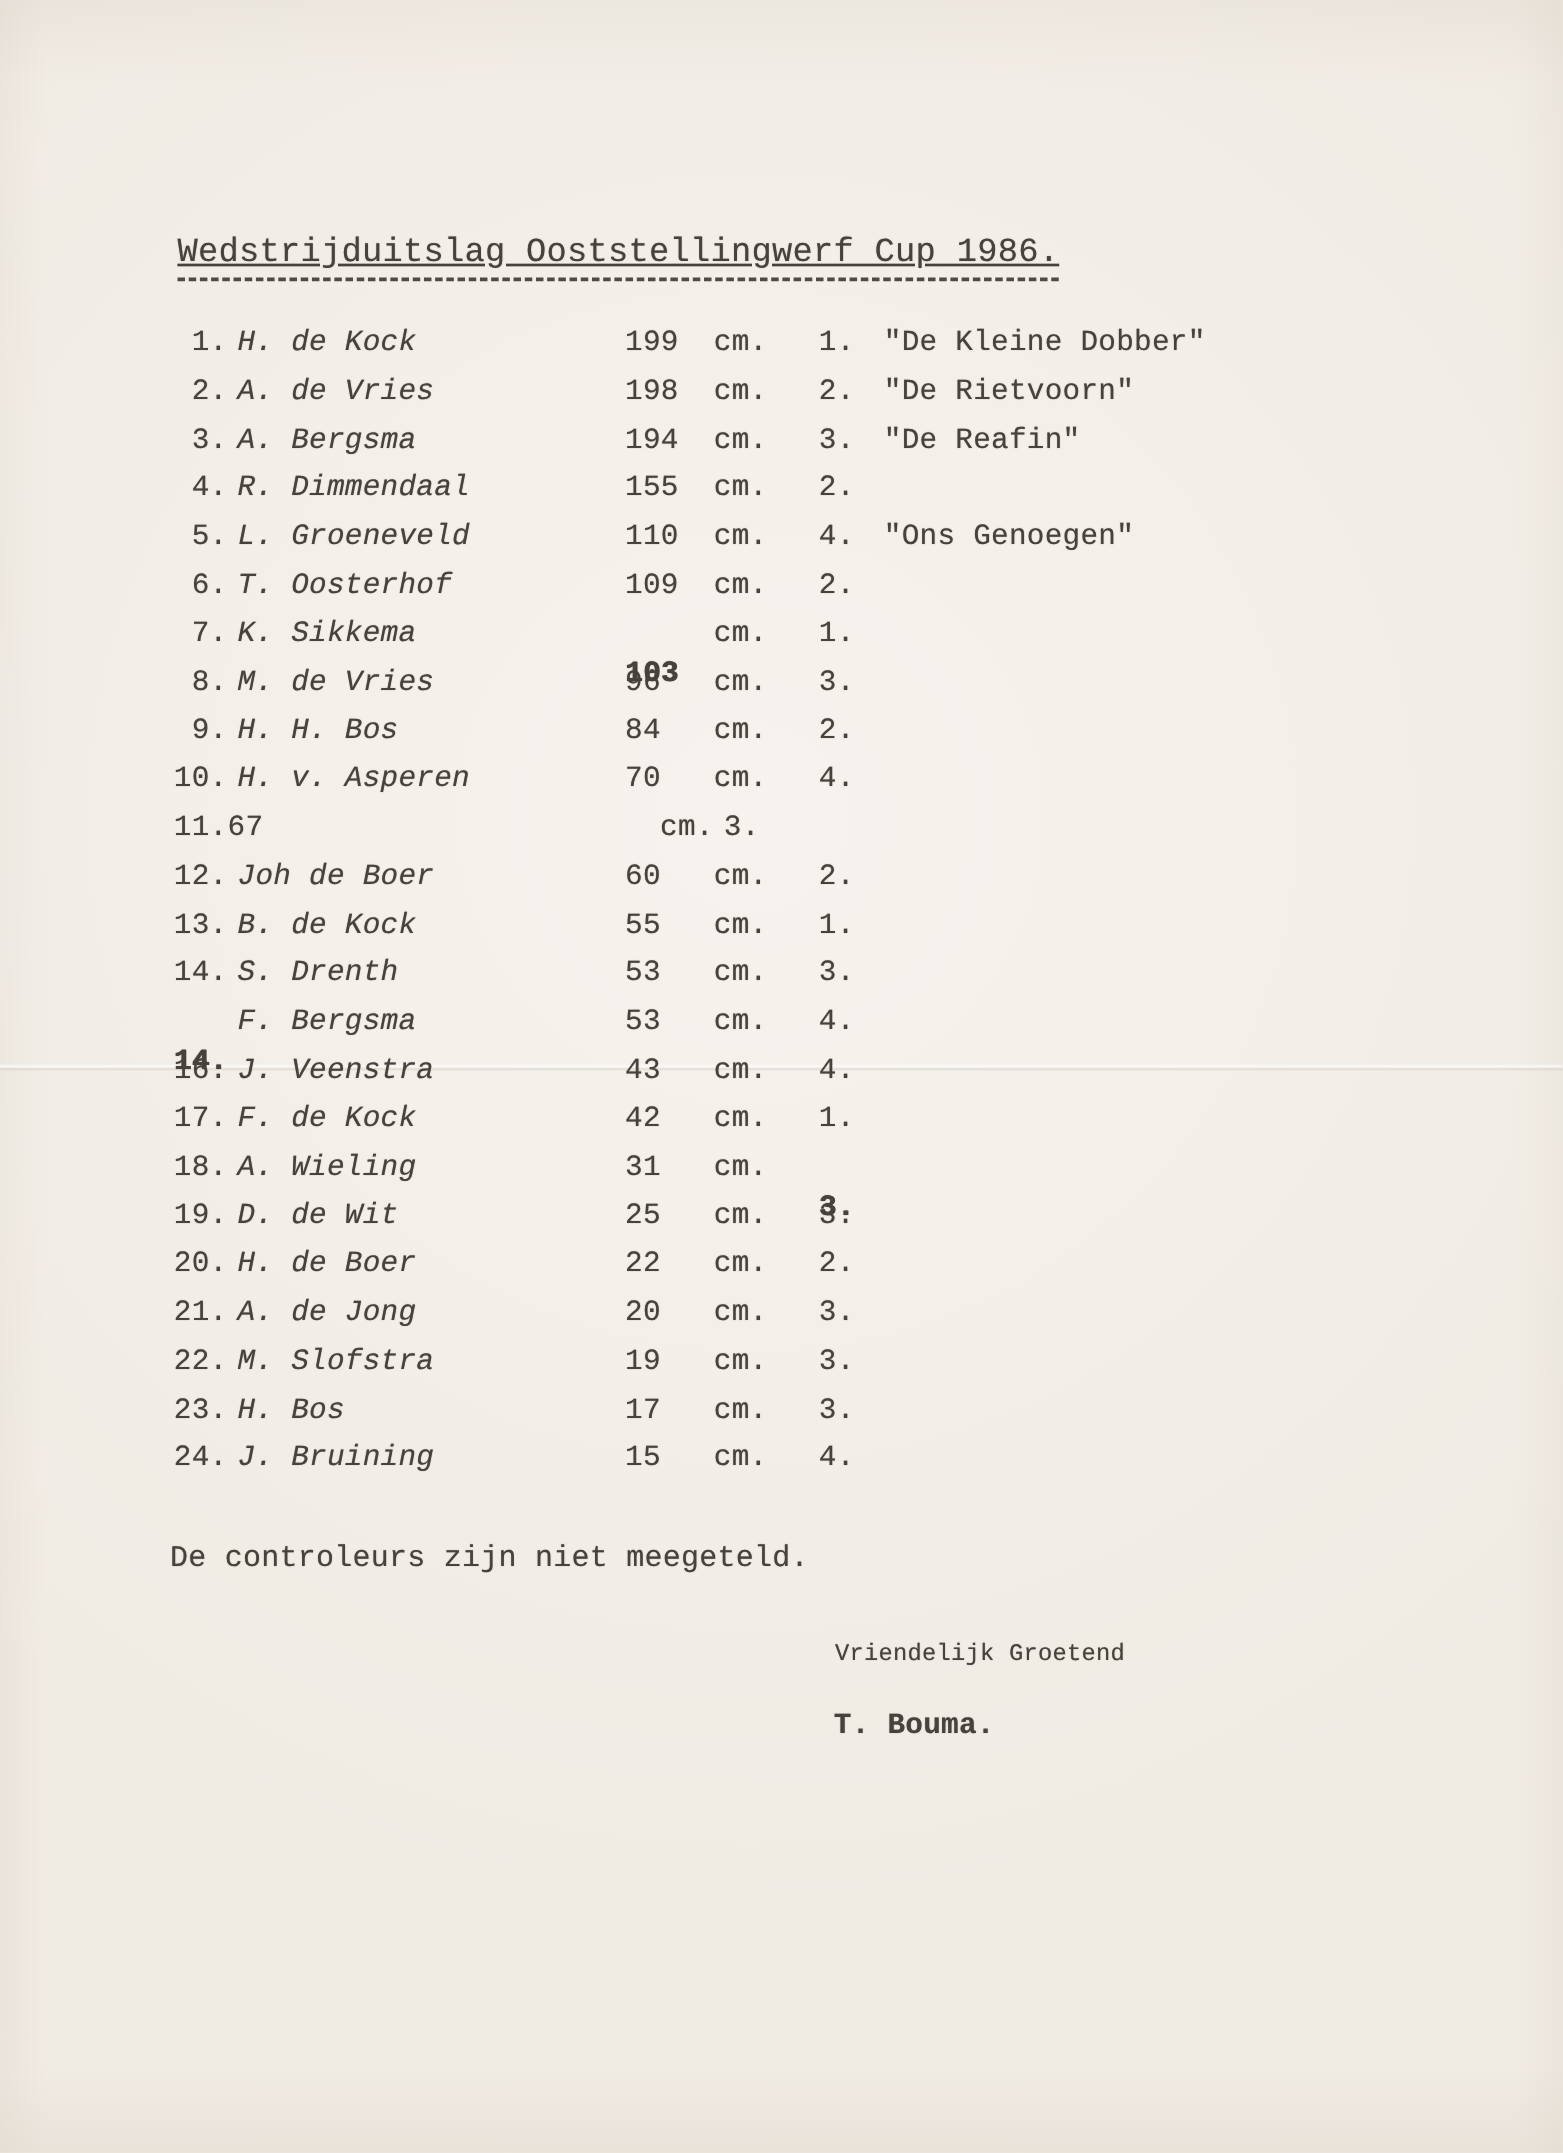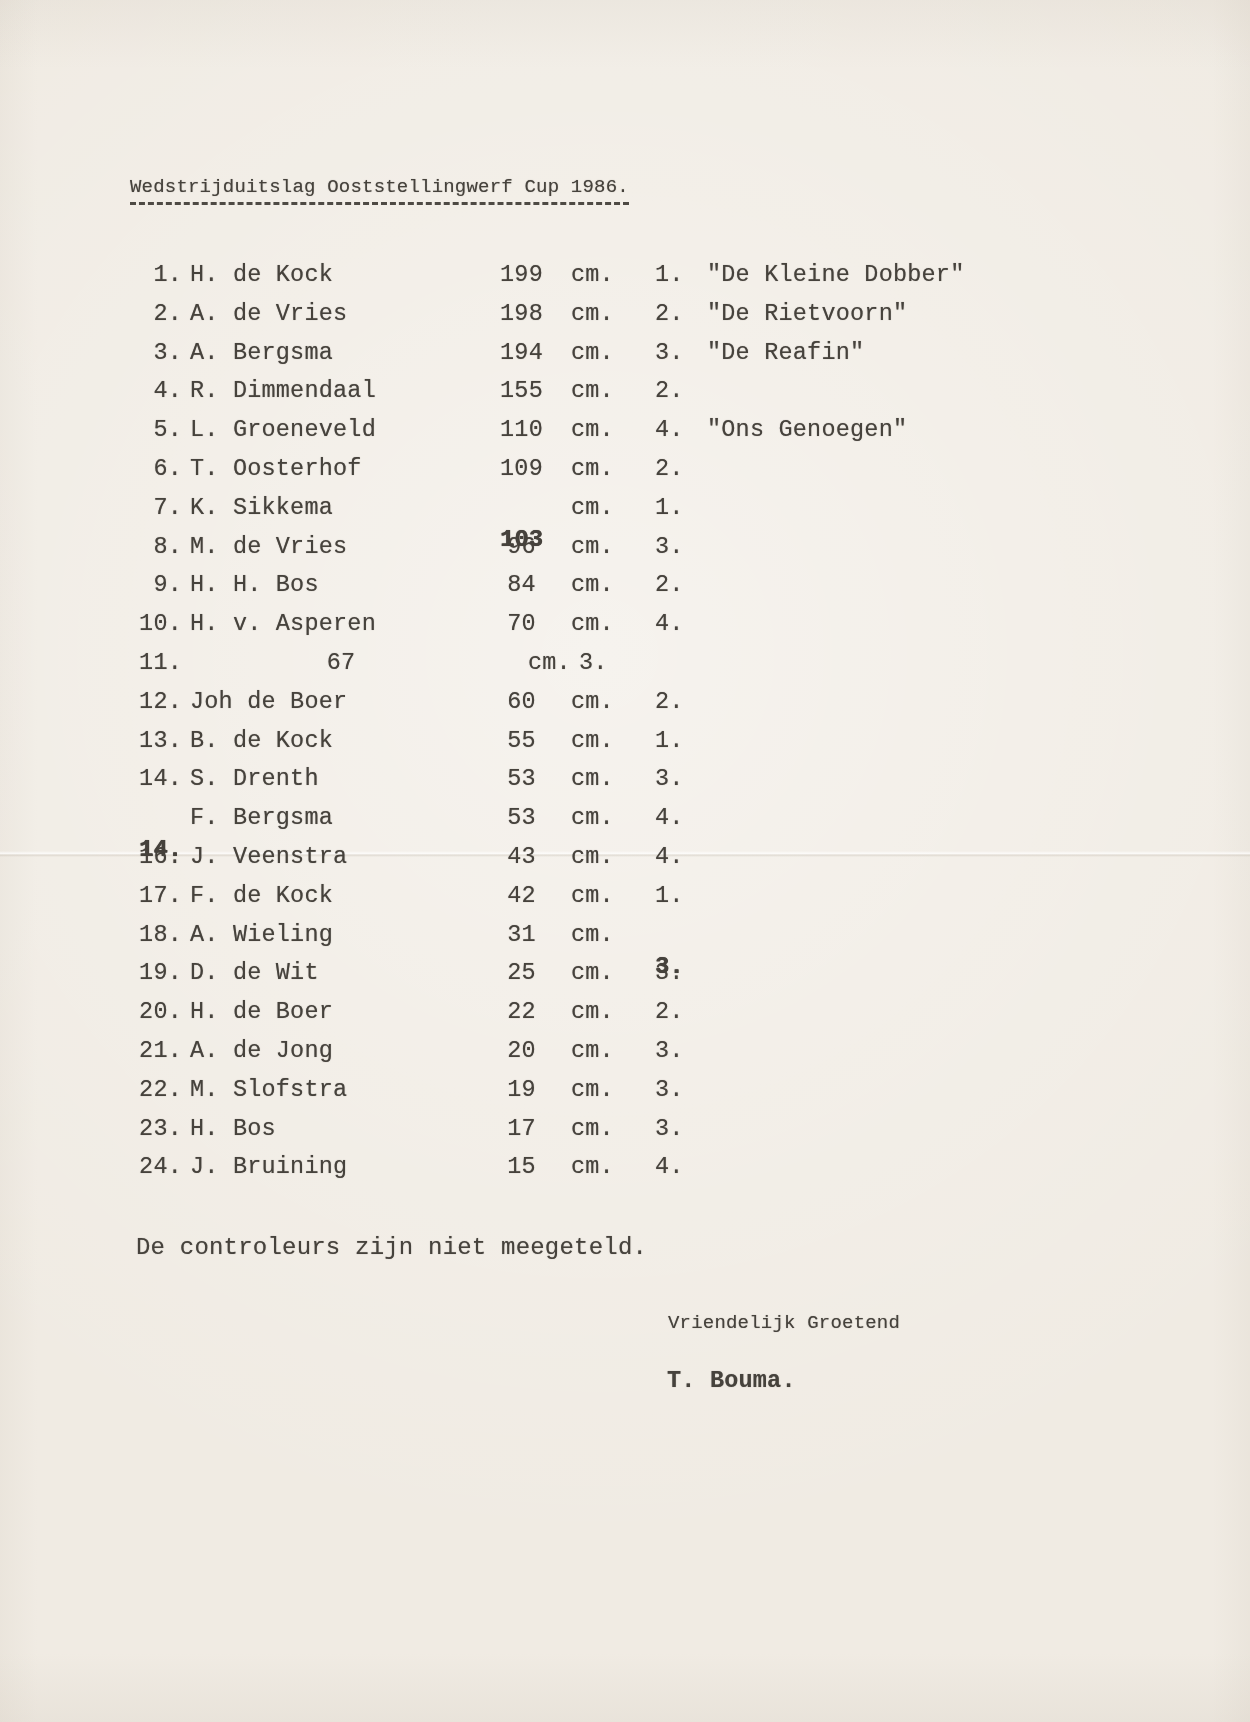--- a/index.html
+++ b/index.html
@@ -33,45 +33,46 @@
       rgba(255,255,255,0) 0%,
       rgba(255,255,255,0.75) 40%,
       rgba(182,172,158,0.30) 70%,
       rgba(255,255,255,0) 100%);
     pointer-events: none;
   }
   .title {
     position: absolute;
     left: 130px;
     top: 176px;
-    margin: 0;
-    font-size: 19px;
+    margin: 12px;
+    font-size: 27px;
     font-weight: normal;
     white-space: nowrap;
     display: inline-block;
     padding-bottom: 4px;
     border-bottom: 3px dashed #4e4a44;
+    text-decoration: underline;
   }
   .results {
     position: absolute;
     left: 136px;
     top: 256px;
     width: 1060px;
   }
   .row {
     display: grid;
     grid-template-columns: 46px 318px 43px 76px 66px auto;
     height: 38.8px;
     line-height: 38.8px;
     font-size: 23.5px;
     white-space: pre;
   }
   .c-rank  { text-align: right; }
-  .c-name  { padding-left: 8px; }
-  .c-val   { text-align: center; }
+  .c-name  { padding-left: 8px; font-style: italic; }
+  .c-val   { text-align: left; }
   .c-unit  { padding-left: 28px; }
   .c-crank { padding-left: 36px; }
   .c-club  { padding-left: 22px; }
   
   .bold-ink {
     font-weight: bold;
     text-shadow: 0.6px 0 0 currentColor, 0 0 1px rgba(70,66,60,0.6);
     margin-top: 32px;
   }
   .note {

